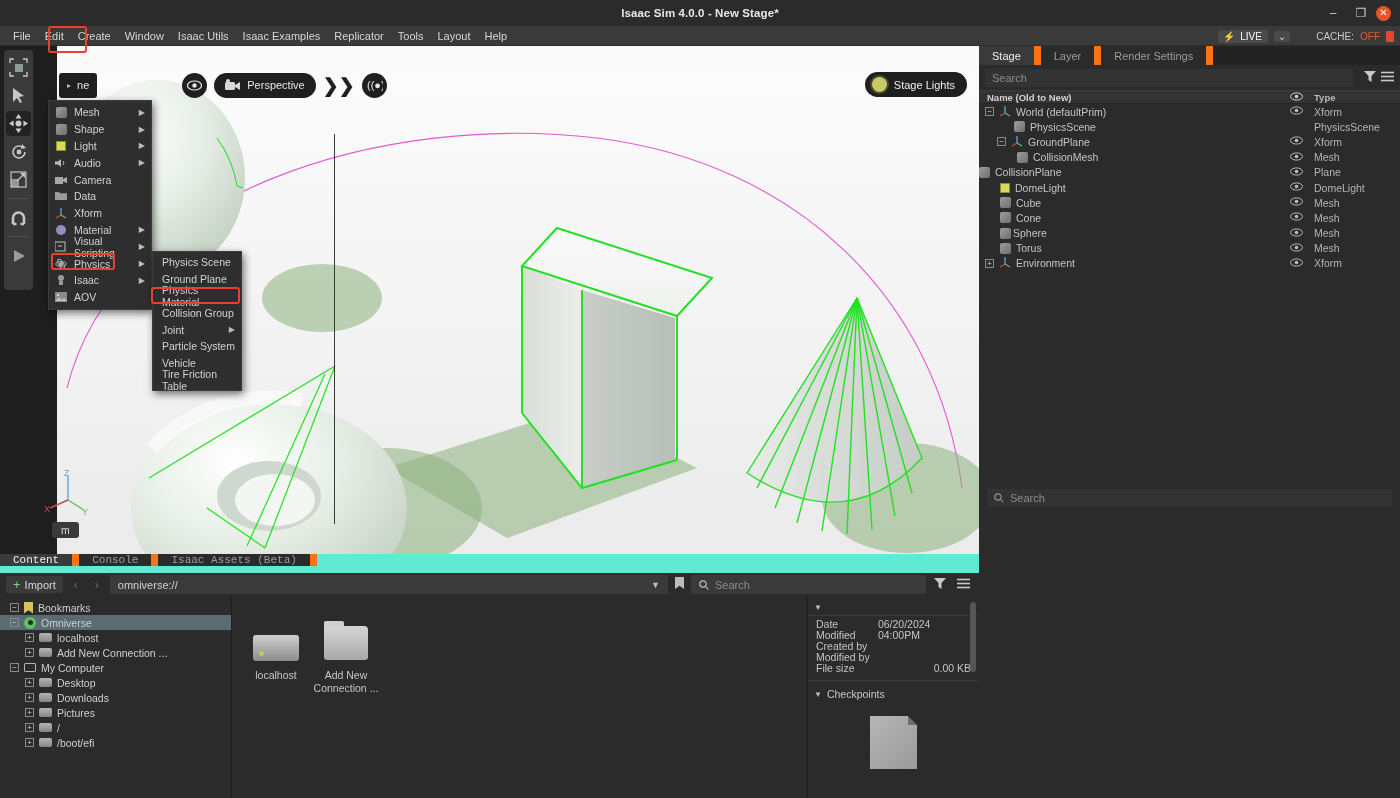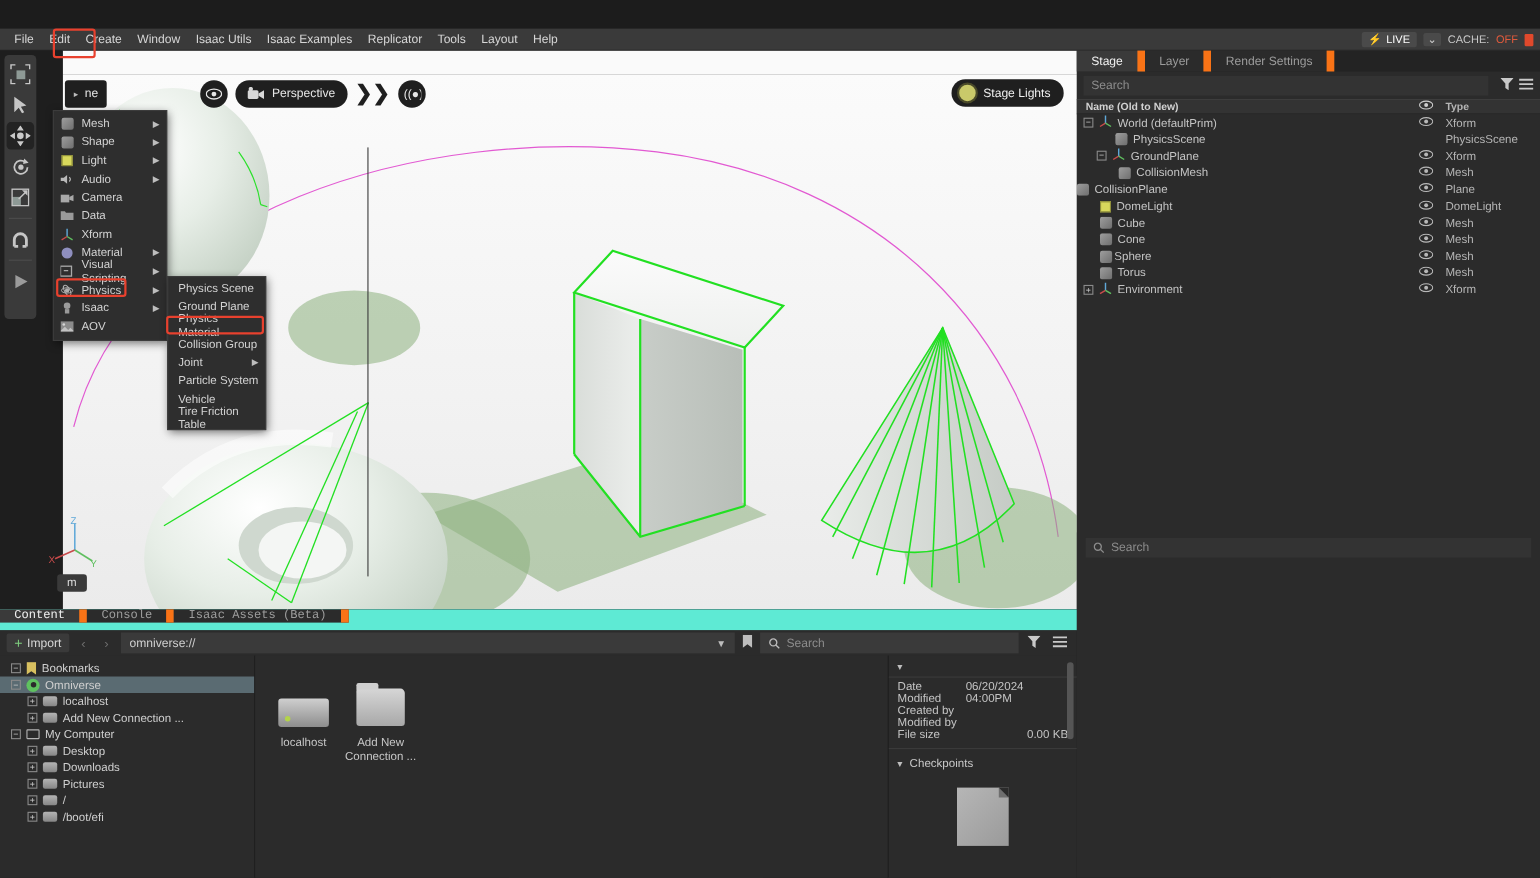--- a/index.html
+++ b/index.html
@@ -140,20 +140,28 @@
   .drv { width: 46px; height: 26px; background: linear-gradient(180deg,#cfcfcf,#8d8d8d); border-radius: 3px; margin: 5px auto 0; position:relative;}
   .drv:after{content:"";position:absolute;left:6px;bottom:5px;width:5px;height:5px;border-radius:50%;background:#b3d34a;}
   .livebadge { display:flex; align-items:center; gap:4px; background:#4a4a4a; border-radius:2px; padding:1px 6px; font-size:10px; color:#fff;}
   .topright { position:absolute; right: 6px; top: 27px; height: 18px; display:flex; align-items:center; gap:6px; font-size:10px;}
 </style>
 </head>
 <body>
 
 <div id="app">
 
+  <div class="titlebar">
+    <div class="title">Isaac Sim 4.0.0 - New Stage*</div>
+    <div class="wincontrols">
+      <div class="wbtn">–</div>
+      <div class="wbtn">❐</div>
+      <div class="wbtn close">✕</div>
+    </div>
+  </div>
 
   <div class="menubar">
     <div class="mi">File</div>
     <div class="mi">Edit</div>
     <div class="mi active">Create</div>
     <div class="mi">Window</div>
     <div class="mi">Isaac Utils</div>
     <div class="mi">Isaac Examples</div>
     <div class="mi">Replicator</div>
     <div class="mi">Tools</div>
@@ -162,21 +170,21 @@
   </div>
 
   <div class="hl-box" style="left:48px;top:26px;width:39px;height:27px;z-index:70;"></div>
 
   <div class="topright">
     <div class="livebadge">
       <span style="color:#f5d44a;font-size:10px;">⚡</span>
       <span>LIVE</span>
     </div>
     <div style="background:#4a4a4a;border-radius:2px;padding:0px 4px;color:#d0d0d0;">⌄</div>
-    <span style="color:#c9c9c9;">CACHE:</span>
+    <span style="color:#c9c9c9;margin-left:20px;">CACHE:</span>
     <span style="color:#e05a3c;">OFF</span>
     <span style="display:inline-block;width:8px;height:11px;background:#e0492c;border-radius:1px;"></span>
   </div>
 
   <div class="mainrow">
 
     <div class="leftcol">
 
       <div class="viewport">
         <div class="vp-darkT"></div>

